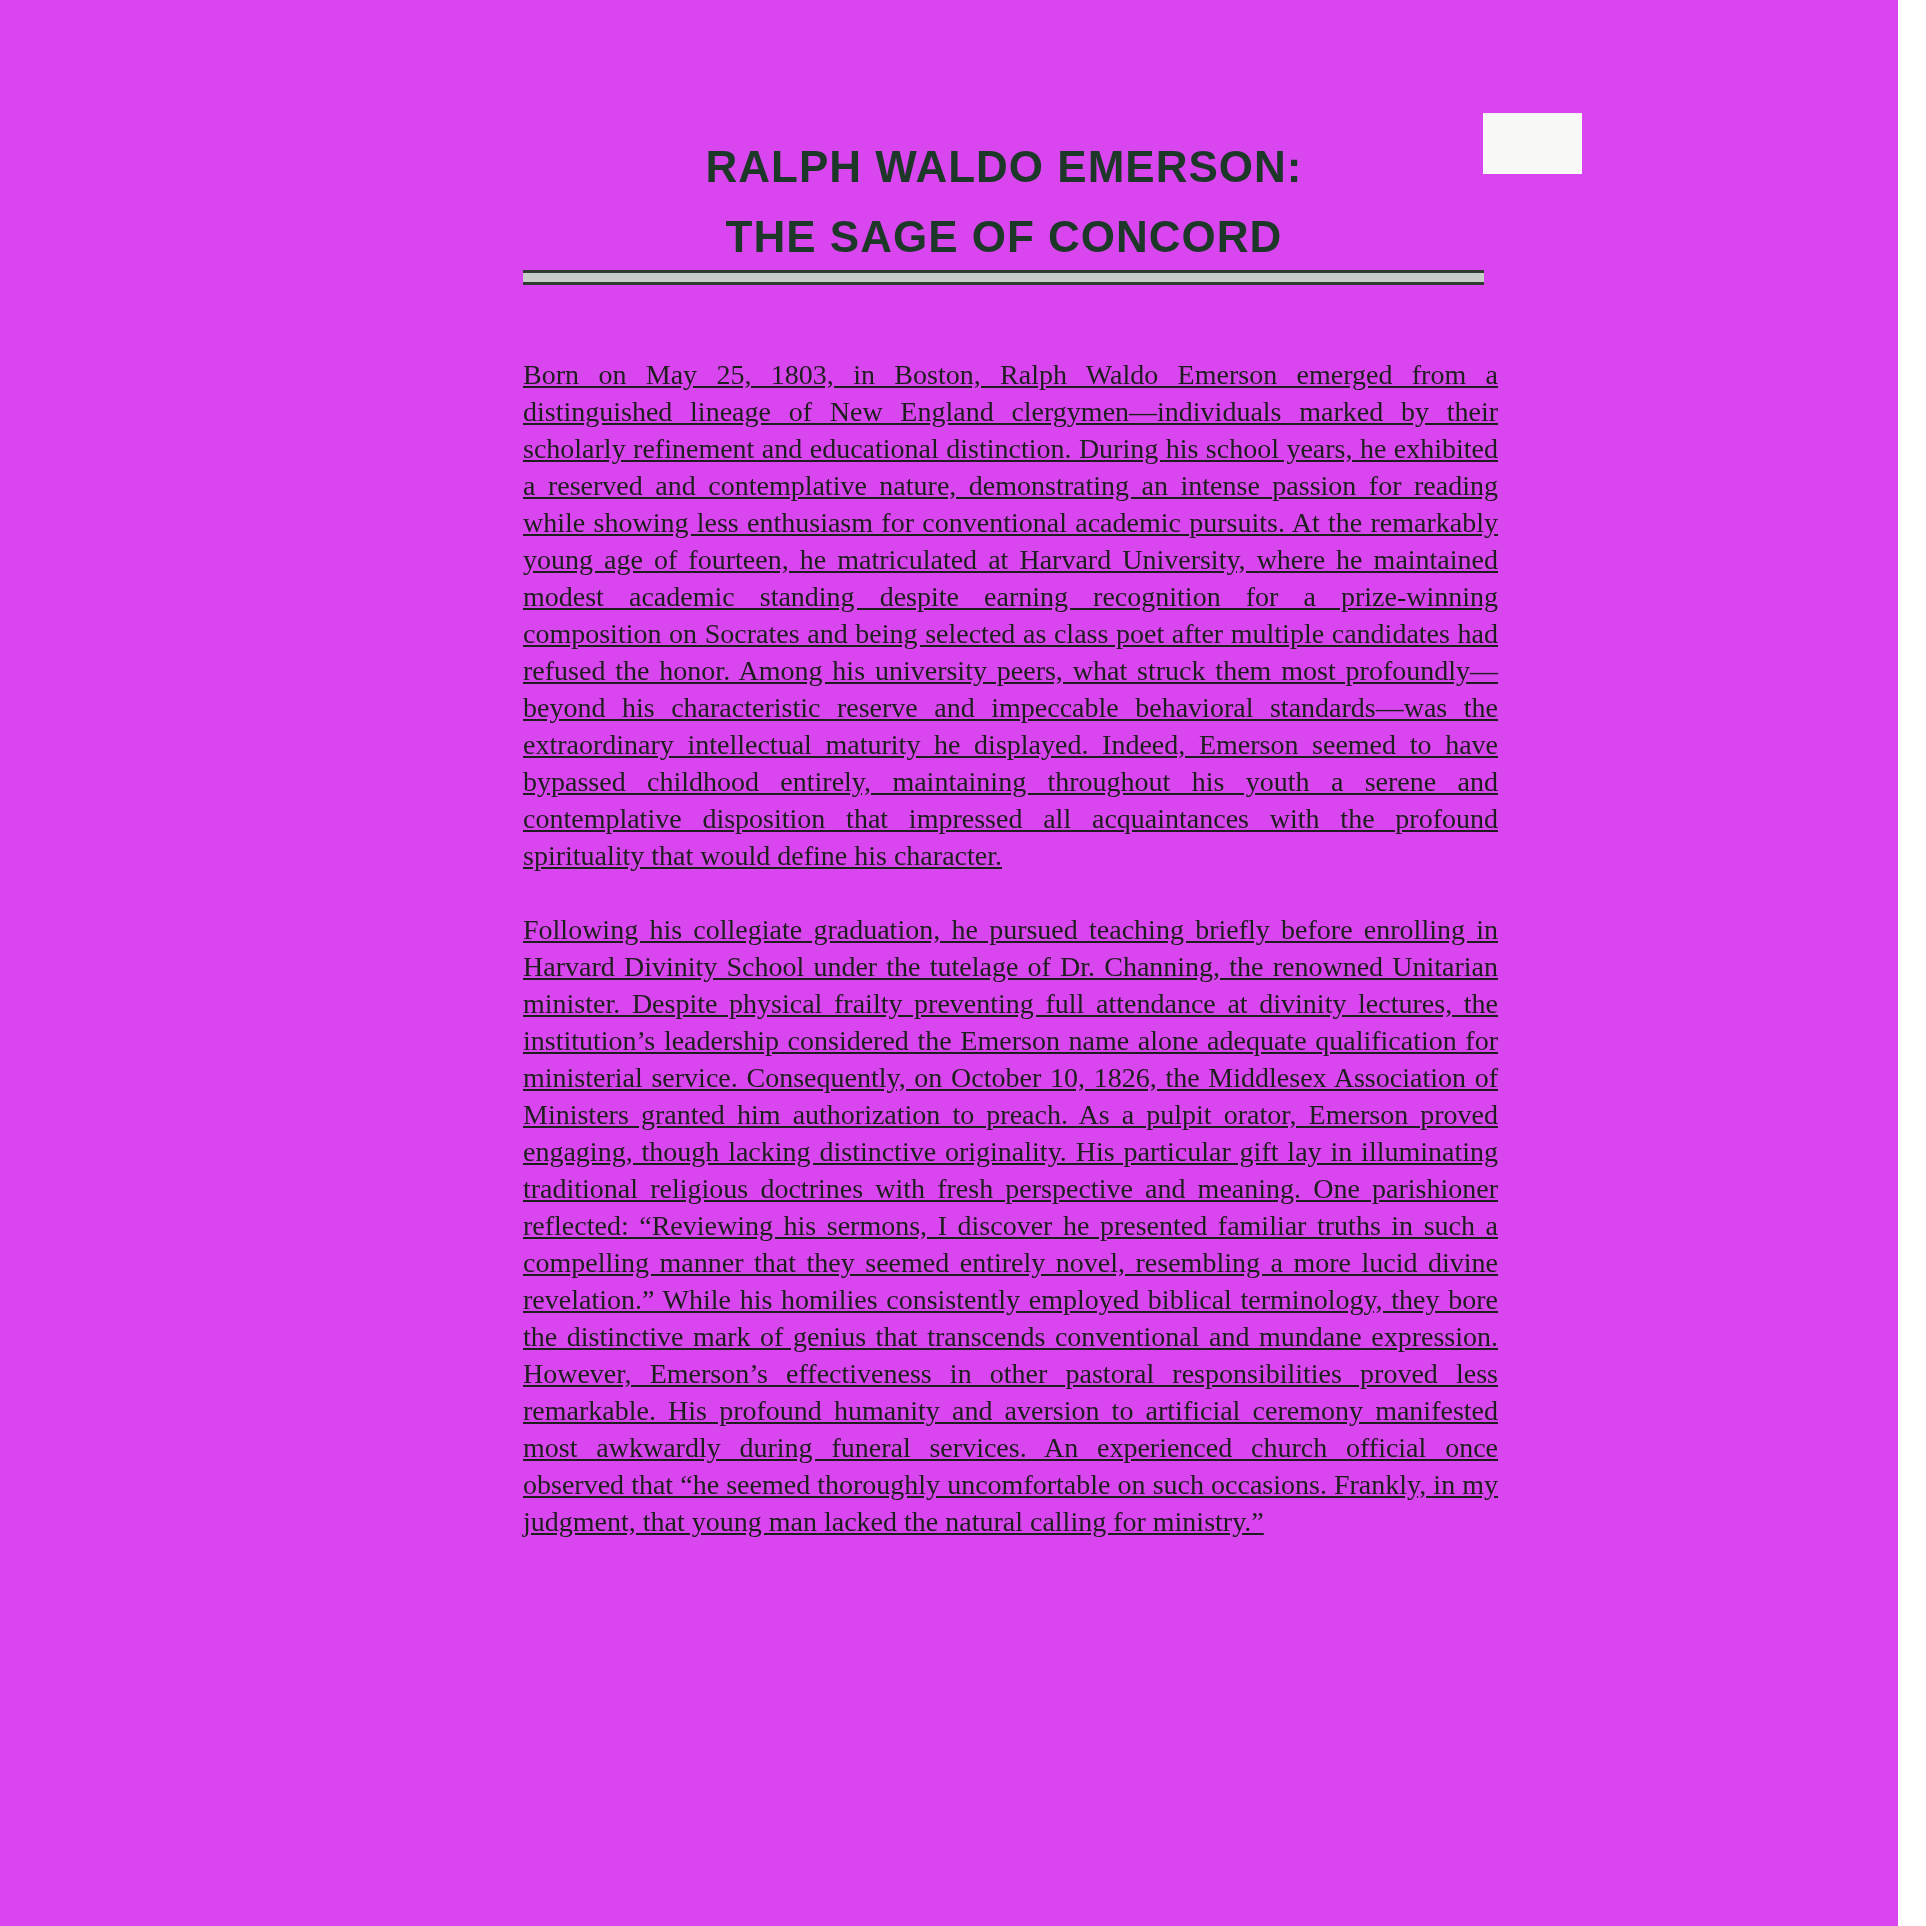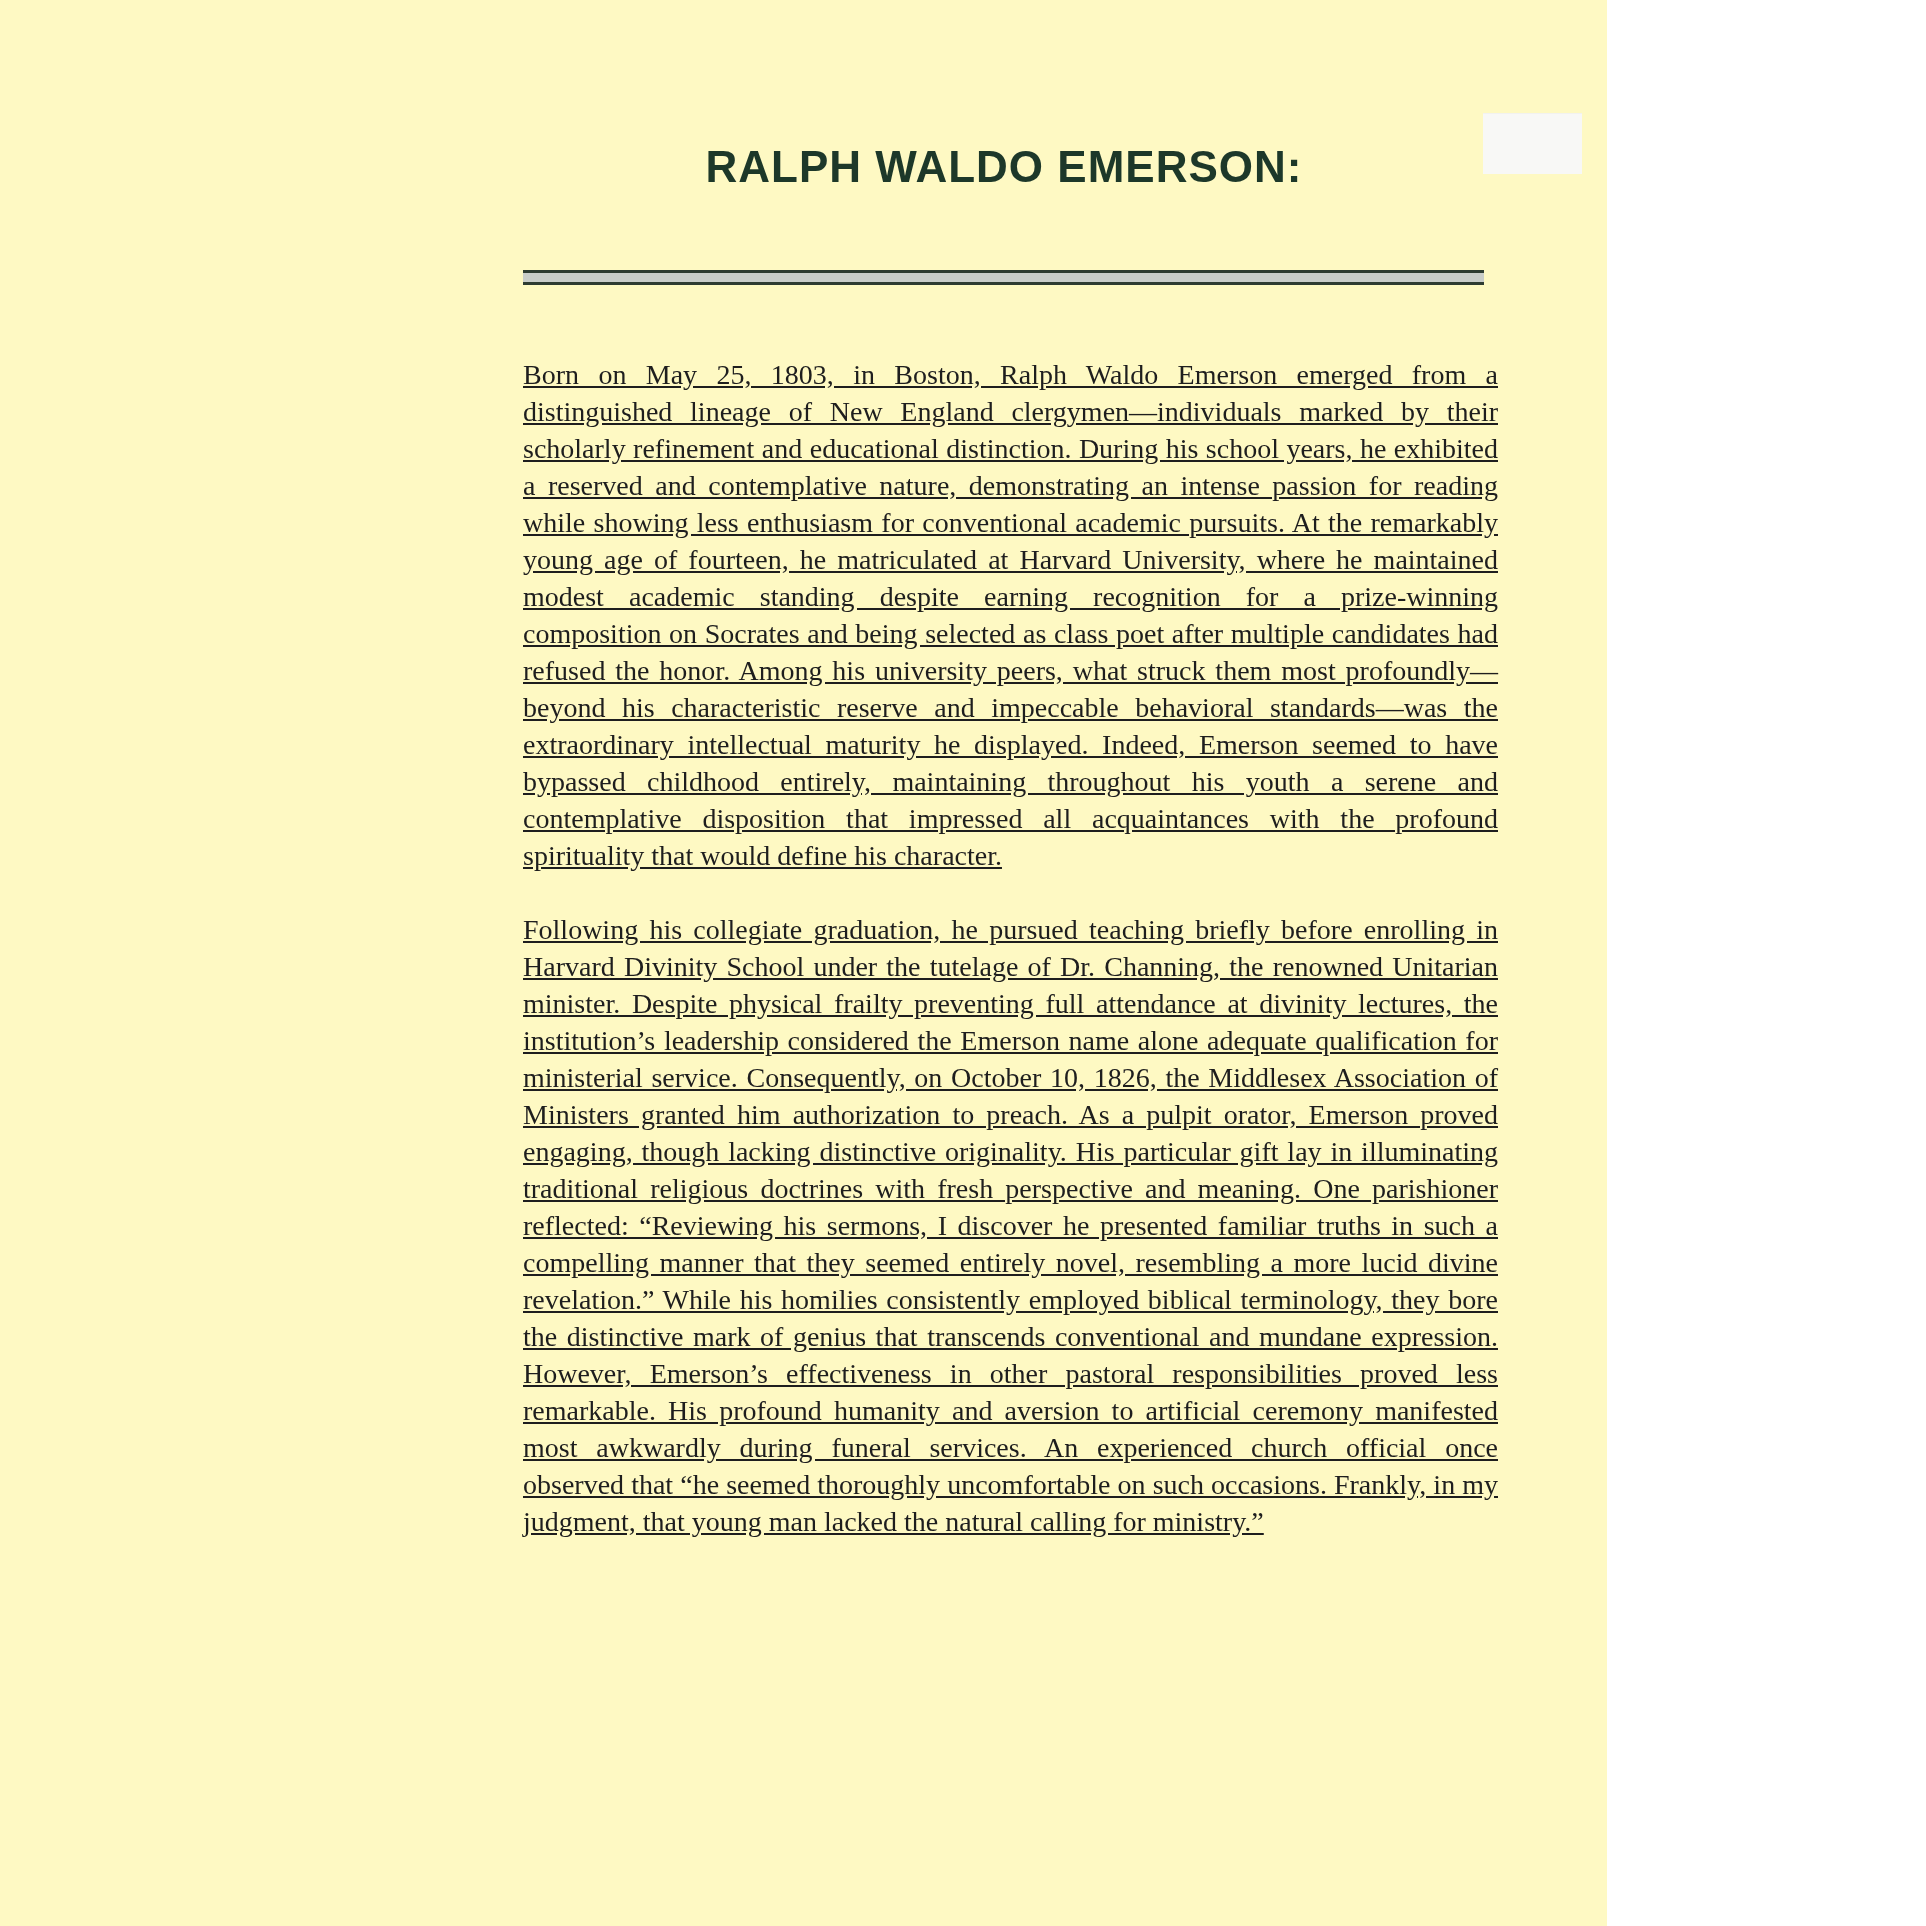--- a/index.html
+++ b/index.html
@@ -2,23 +2,23 @@
 <html><head>
 <meta charset="utf-8">
 <style>
   html, body {
     margin: 0;
     padding: 0;
     background: #ffffff;
   }
   .page {
     position: relative;
-    width: 1607px;
+    width: 1898px;
     height: 1927px;
-    background: #fef9c3;
+    background: #d946ef;
     overflow: hidden;
     font-family: "Liberation Serif", serif;
   }
   
   .scan-artifact {
     position: absolute;
     left: 1483px;
     top: 113px;
     width: 99px;
     height: 60px;
@@ -70,20 +70,21 @@
 </style>
 </head>
 <body>
 
 <div class="page">
 
   <div class="scan-artifact"></div>
 
   <h1 class="title-block">
     <span class="title-line">RALPH WALDO EMERSON:</span>
+    <span class="title-line">THE SAGE OF CONCORD</span>
   </h1>
 
   <div class="title-rule"></div>
 
   <main class="body-text">
     <p>Born on May 25, 1803, in Boston, Ralph Waldo Emerson emerged from a distinguished lineage of New England clergymen—individuals marked by their scholarly refinement and educational distinction. During his school years, he exhibited a reserved and contemplative nature, demonstrating an intense passion for reading while showing less enthusiasm for conventional academic pursuits. At the remarkably young age of fourteen, he matriculated at Harvard University, where he maintained modest academic standing despite earning recognition for a prize-winning composition on Socrates and being selected as class poet after multiple candidates had refused the honor. Among his university peers, what struck them most profoundly—beyond his characteristic reserve and impeccable behavioral standards—was the extraordinary intellectual maturity he displayed. Indeed, Emerson seemed to have bypassed childhood entirely, maintaining throughout his youth a serene and contemplative disposition that impressed all acquaintances with the profound spirituality that would define his character.</p>
     <p>Following his collegiate graduation, he pursued teaching briefly before enrolling in Harvard Divinity School under the tutelage of Dr. Channing, the renowned Unitarian minister. Despite physical frailty preventing full attendance at divinity lectures, the institution’s leadership considered the Emerson name alone adequate qualification for ministerial service. Consequently, on October 10, 1826, the Middlesex Association of Ministers granted him authorization to preach. As a pulpit orator, Emerson proved engaging, though lacking distinctive originality. His particular gift lay in illuminating traditional religious doctrines with fresh perspective and meaning. One parishioner reflected: “Reviewing his sermons, I discover he presented familiar truths in such a compelling manner that they seemed entirely novel, resembling a more lucid divine revelation.” While his homilies consistently employed biblical terminology, they bore the distinctive mark of genius that transcends conventional and mundane expression. However, Emerson’s effectiveness in other pastoral responsibilities proved less remarkable. His profound humanity and aversion to artificial ceremony manifested most awkwardly during funeral services. An experienced church official once observed that “he seemed thoroughly uncomfortable on such occasions. Frankly, in my judgment, that young man lacked the natural calling for ministry.”</p>
   </main>
 
 </div>

